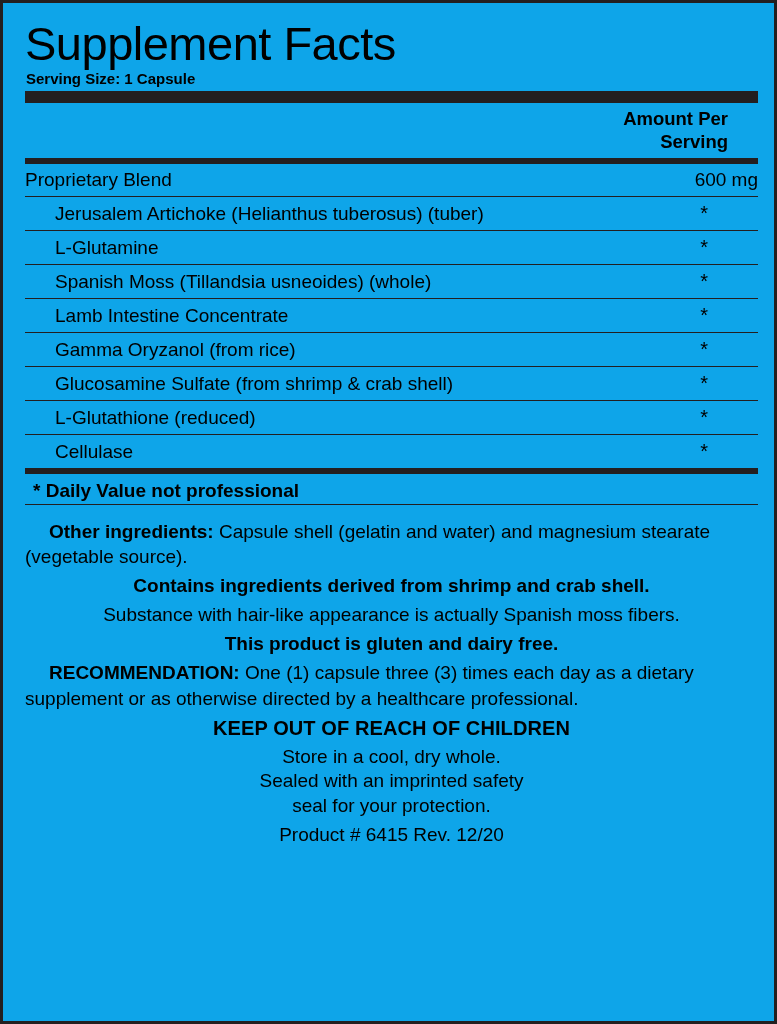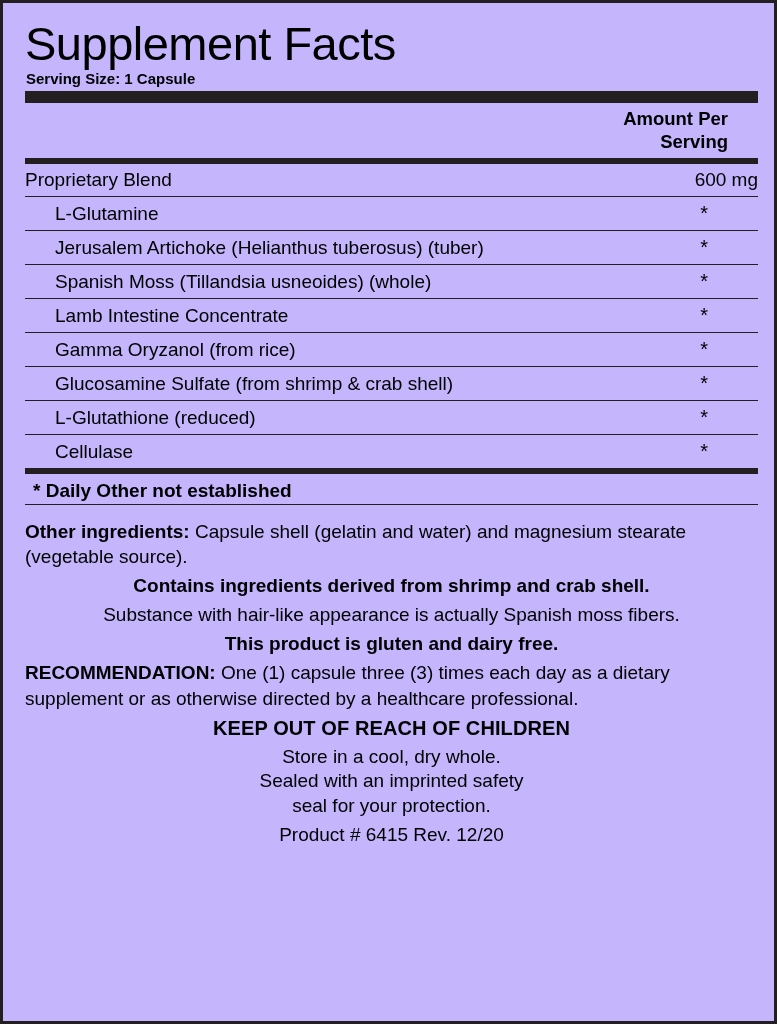--- a/index.html
+++ b/index.html
@@ -16,21 +16,21 @@
     overflow: hidden;
   }
   .panel {
     position: absolute;
     left: 0;
     top: 0;
     width: 777px;
     height: 1024px;
     border: 3px solid #231f20;
     box-sizing: border-box;
-    background: #c4b5fd;
+    background: #0ea5e9;
   }
   .inner {
     position: absolute;
     left: 22px;
     top: 10px;
     width: 733px;
   }
 
   
   .sf-title {
@@ -111,20 +111,21 @@
   .body-block {
     margin-top: 14px;
     font-size: 19px;
     line-height: 1.32;
   }
   .body-block p {
     margin: 0 0 4px 0;
   }
   .lead {
     font-weight: bold;
+    margin-left: 24px;
   }
   .bold-center {
     text-align: center;
     font-weight: bold;
     margin-top: 14px;
   }
   .italic-center {
     text-align: center;
     margin-top: 1px;
   }
@@ -173,25 +174,25 @@
 
     <div class="rule-med"></div>
 
     <table class="facts">
       <tbody>
         <tr>
           <td class="name">Proprietary Blend</td>
           <td class="amt">600 mg</td>
         </tr>
         <tr>
+          <td class="name indent">Jerusalem Artichoke (Helianthus tuberosus) (tuber)</td>
+          <td class="amt star">*</td>
+        </tr>
+        <tr>
           <td class="name indent">L-Glutamine</td>
-          <td class="amt star">*</td>
-        </tr>
-        <tr>
-          <td class="name indent">Jerusalem Artichoke (Helianthus tuberosus) (tuber)</td>
           <td class="amt star">*</td>
         </tr>
         <tr>
           <td class="name indent">Spanish Moss (Tillandsia usneoides) (whole)</td>
           <td class="amt star">*</td>
         </tr>
         <tr>
           <td class="name indent">Lamb Intestine Concentrate</td>
           <td class="amt star">*</td>
         </tr>
@@ -209,21 +210,21 @@
         </tr>
         <tr>
           <td class="name indent">Cellulase</td>
           <td class="amt star">*</td>
         </tr>
       </tbody>
     </table>
 
     <div class="rule-med"></div>
 
-    <div class="dv-note">* Daily Other not established</div>
+    <div class="dv-note">* Daily Value not professional</div>
 
     <div class="rule-thin"></div>
 
     <div class="body-block">
       <p>
         <span class="lead">Other ingredients:</span><span> Capsule shell (gelatin and water) and magnesium stearate (vegetable source).</span>
       </p>
 
       <p class="bold-center">Contains ingredients derived from shrimp and crab shell.</p>
       <p class="italic-center">Substance with hair-like appearance is actually Spanish moss fibers.</p>

